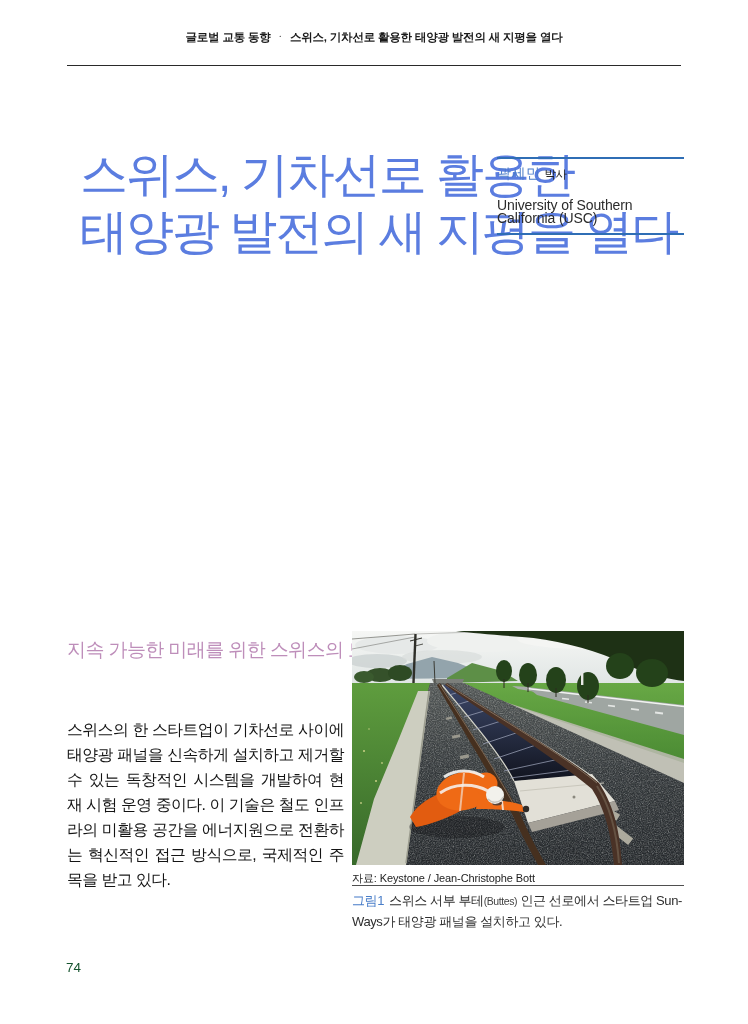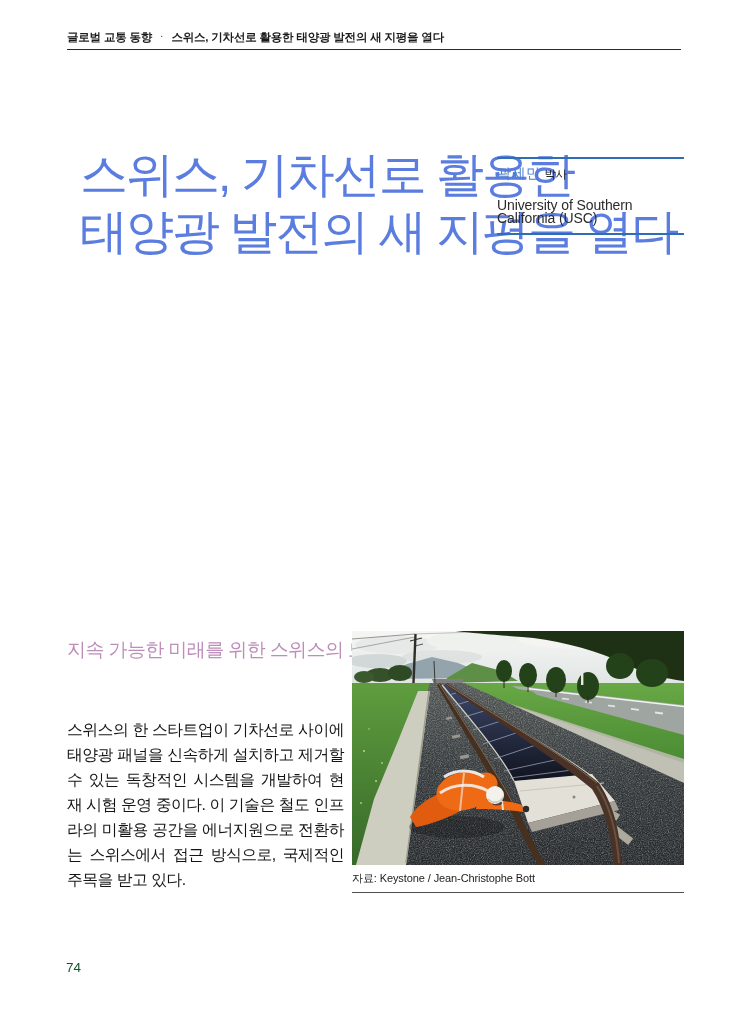--- a/index.html
+++ b/index.html
@@ -4,21 +4,21 @@
 <style>
   html,body{margin:0;padding:0;background:#ffffff;}
   .page{
     position:relative;width:748px;height:1024px;background:#fff;overflow:hidden;
     font-family:"Liberation Sans","DejaVu Sans",sans-serif;
   }
   
   .runhead{
     position:absolute;left:67px;top:30px;width:614px;
     font-size:11.5px;font-weight:700;color:#1b1b1b;letter-spacing:-0.2px;
-    padding-bottom:4px;border-bottom:1.5px solid #2a2a2a;white-space:nowrap;
+    padding-bottom:20px;border-bottom:1.5px solid #2a2a2a;white-space:nowrap;text-align:center;
   }
   .runhead .sep{margin:0 4px;font-weight:400;}
   
   .article-title{
     position:absolute;left:80px;top:146px;
     font-size:48px;line-height:57px;font-weight:400;letter-spacing:-2px;
     color:var(--title_blue);white-space:nowrap;
   }
   
   .author{
@@ -46,21 +46,21 @@
   .sec-body{
     position:absolute;left:67px;top:701px;width:277px;
     font-size:15.8px;line-height:25px;color:#141414;
     text-align:justify;letter-spacing:-0.5px;
   }
   
   .figure{position:absolute;left:352px;top:631px;width:332px;}
   .figure svg{display:block;}
   .fig-credit{
     margin-top:7px;font-size:11px;line-height:13px;color:#1c1c1c;
-    padding-bottom:7px;border-bottom:1px solid #4f4f4f;letter-spacing:-0.1px;
+    border-bottom:1px solid #4f4f4f;letter-spacing:-0.1px;
   }
   .fig-caption{
     margin-top:5px;font-size:13px;line-height:19.5px;color:#2e2e2e;
     letter-spacing:-0.4px;word-break:keep-all;
   }
   .fig-caption .fig-label{color:var(--figure_label);margin-right:5px;}
   .fig-caption .paren{font-size:10.5px;color:#444;}
   
   .folio{position:absolute;left:66px;top:960px;font-size:13.5px;color:#14532d;}
 </style>
@@ -83,21 +83,21 @@
       <span>곽세민</span><span class="degree">박사</span>
     </div>
     <div class="affil">University of Southern California (USC)</div>
   </div>
 
 
   <div class="sec-heading">
     <div>지속 가능한 미래를 위한 스위스의 도전</div>
   </div>
 
-  <p class="sec-body">스위스의 한 스타트업이 기차선로 사이에 태양광 패널을 신속하게 설치하고 제거할 수 있는 독창적인 시스템을 개발하여 현재 시험 운영 중이다. 이 기술은 철도 인프라의 미활용 공간을 에너지원으로 전환하는 스위스에서 접근 방식으로, 국제적인 주목을 받고 있다.</p>
+  <p class="sec-body">스위스의 한 스타트업이 기차선로 사이에 태양광 패널을 신속하게 설치하고 제거할 수 있는 독창적인 시스템을 개발하여 현재 시험 운영 중이다. 이 기술은 철도 인프라의 미활용 공간을 에너지원으로 전환하는 혁신적인 접근 방식으로, 국제적인 주목을 받고 있다.</p>
 
   <div class="figure">
     <svg viewBox="0 0 332 234" width="332" height="234" xmlns="http://www.w3.org/2000/svg">
       <defs>
         <linearGradient id="sky" x1="0" y1="0" x2="0" y2="1">
           <stop offset="0" stop-color="#f6f7f5"></stop>
             <stop offset="1" stop-color="#dde3e2"></stop>
         </linearGradient>
         <linearGradient id="grassL" x1="0" y1="0" x2="0" y2="1">
           <stop offset="0" stop-color="#5f9d3e"></stop>
@@ -248,17 +248,20 @@
       <line x1="58" y1="10" x2="70" y2="7" stroke="#2e2e28" stroke-width="1"></line>
       <line x1="63" y1="15" x2="71" y2="13" stroke="#2e2e28" stroke-width="0.8"></line>
       <line x1="82" y1="30" x2="83" y2="52" stroke="#3a3a33" stroke-width="1"></line>
       <line x1="0" y1="8" x2="63" y2="3" stroke="#4a4a44" stroke-width="0.7" opacity="0.8"></line>
       <line x1="0" y1="18" x2="63" y2="6" stroke="#4a4a44" stroke-width="0.6" opacity="0.7"></line>
       <line x1="63" y1="3" x2="125" y2="1" stroke="#4a4a44" stroke-width="0.5" opacity="0.6"></line>
     </svg>
 
     <div class="fig-credit">자료: Keystone / Jean-Christophe Bott</div>
 
+    <div class="fig-caption">
+      <span class="fig-label">그림1</span><span>스위스 서부 부테</span><span class="paren">(Buttes)</span><span> 인근 선로에서 스타트업 Sun-Ways가 태양광 패널을 설치하고 있다.</span>
+    </div>
   </div>
 
   <div class="folio">74</div>
 
 </div>
 
 </body></html>

